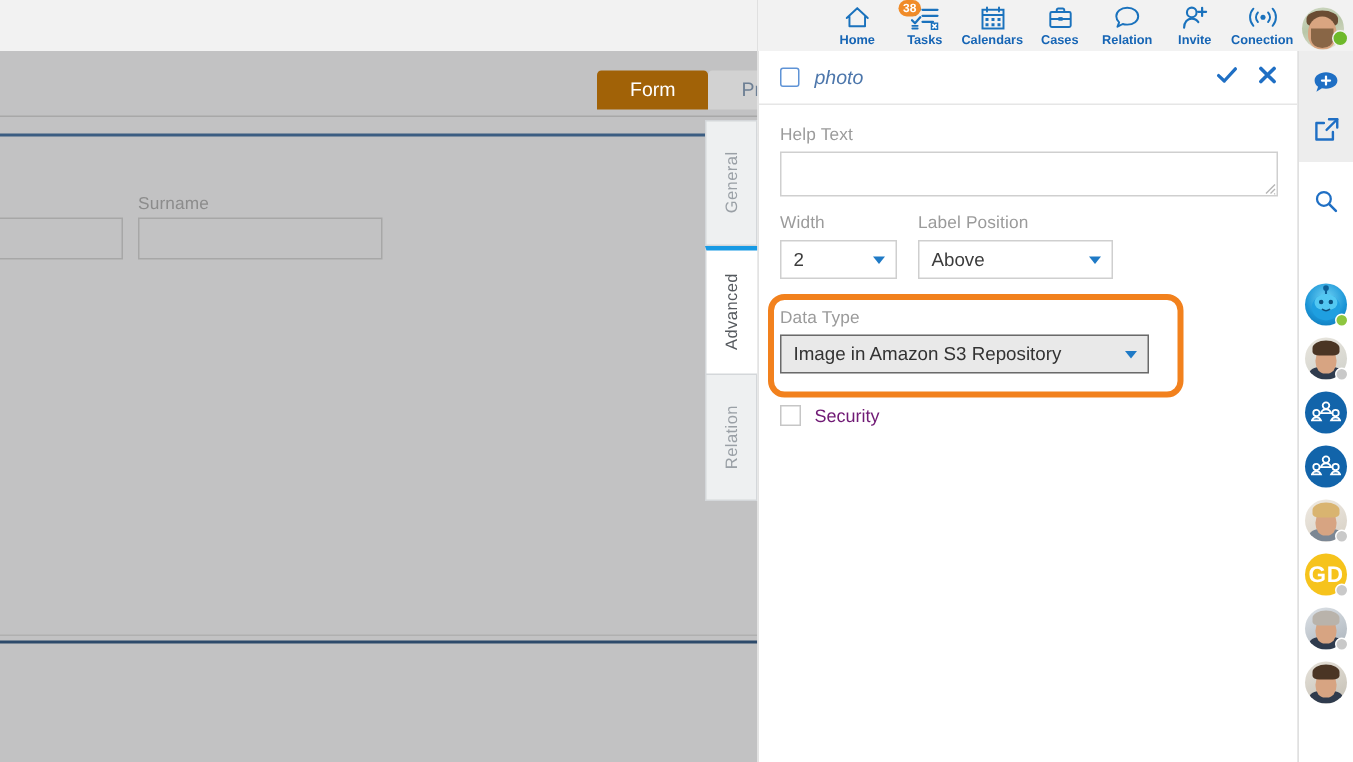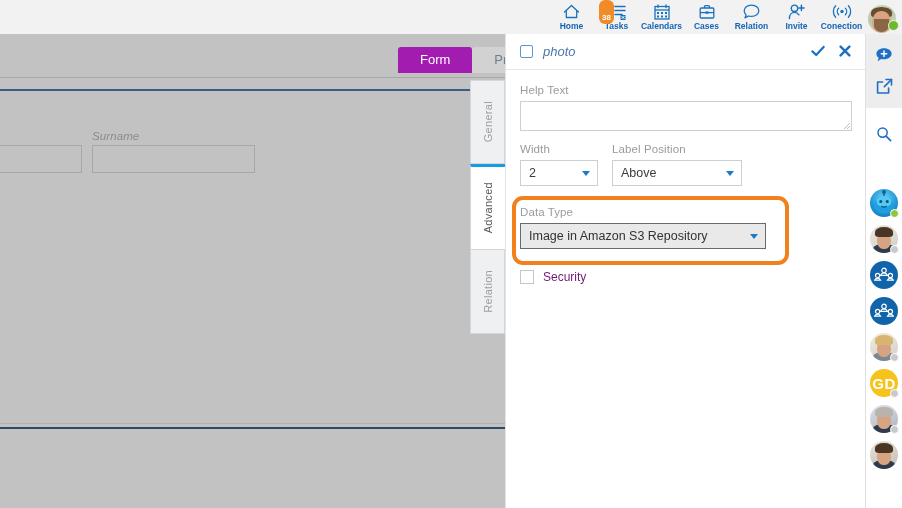--- a/index.html
+++ b/index.html
@@ -40,21 +40,21 @@
   .bg-tabs {
     position: absolute;
     left: 398px; top: 47px;
     display: flex;
     align-items: stretch;
     height: 26px;
   }
   .bg-tab {
     font-size: 13px;
     color: #ffffff;
-    background: #a21caf;
+    background: #a16207;
     padding: 5px 22px 5px 22px;
     border-radius: 3px 3px 0 0;
     line-height: 16px;
     white-space: nowrap;
   }
   .bg-tab.inactive {
     background: #d2d2d2;
     color: #6d7f94;
     border-radius: 3px 3px 0 0;
   }
@@ -138,21 +138,21 @@
     left: 5px; top: 0px;
     background: #f08b28;
     color: #ffffff;
     font-size: 8px;
     line-height: 11px;
     min-width: 15px;
     height: 11px;
     border-radius: 6px;
     text-align: center;
     font-weight: bold;
-    padding: 12px 1px;
+    padding: 0 1px;
     box-sizing: border-box;
   }
   .nav-avatar {
     width: 28px; height: 28px;
     border-radius: 50%;
     margin-top: 2px;
     position: relative;
     overflow: hidden;
     background: linear-gradient(160deg,#cfd9c4 0%,#b9c7a8 45%,#e8e4d8 100%);
   }
@@ -474,21 +474,21 @@
     <div class="bg-topstrip"></div>
 
     <div class="bg-tabs">
       <div class="bg-tab">Form</div>
       <div class="bg-tab inactive">Pr</div>
     </div>
 
     <div class="bg-rule-top"></div>
     <div class="bg-rule-blue"></div>
 
-    <div class="bg-field-label" style="left:92px; top:130px;font-style:italic;">Surname</div>
+    <div class="bg-field-label" style="left:92px; top:130px;">Surname</div>
     <div class="bg-input" style="left:-28px; top:145px; width:108px;"></div>
     <div class="bg-input" style="left:92px; top:145px; width:161px;"></div>
 
     <div class="bg-rule-grey"></div>
     <div class="bg-rule-blue2"></div>
   </div>
 
   <div class="vrail">
     <div class="vtab">
       <span>General</span>

